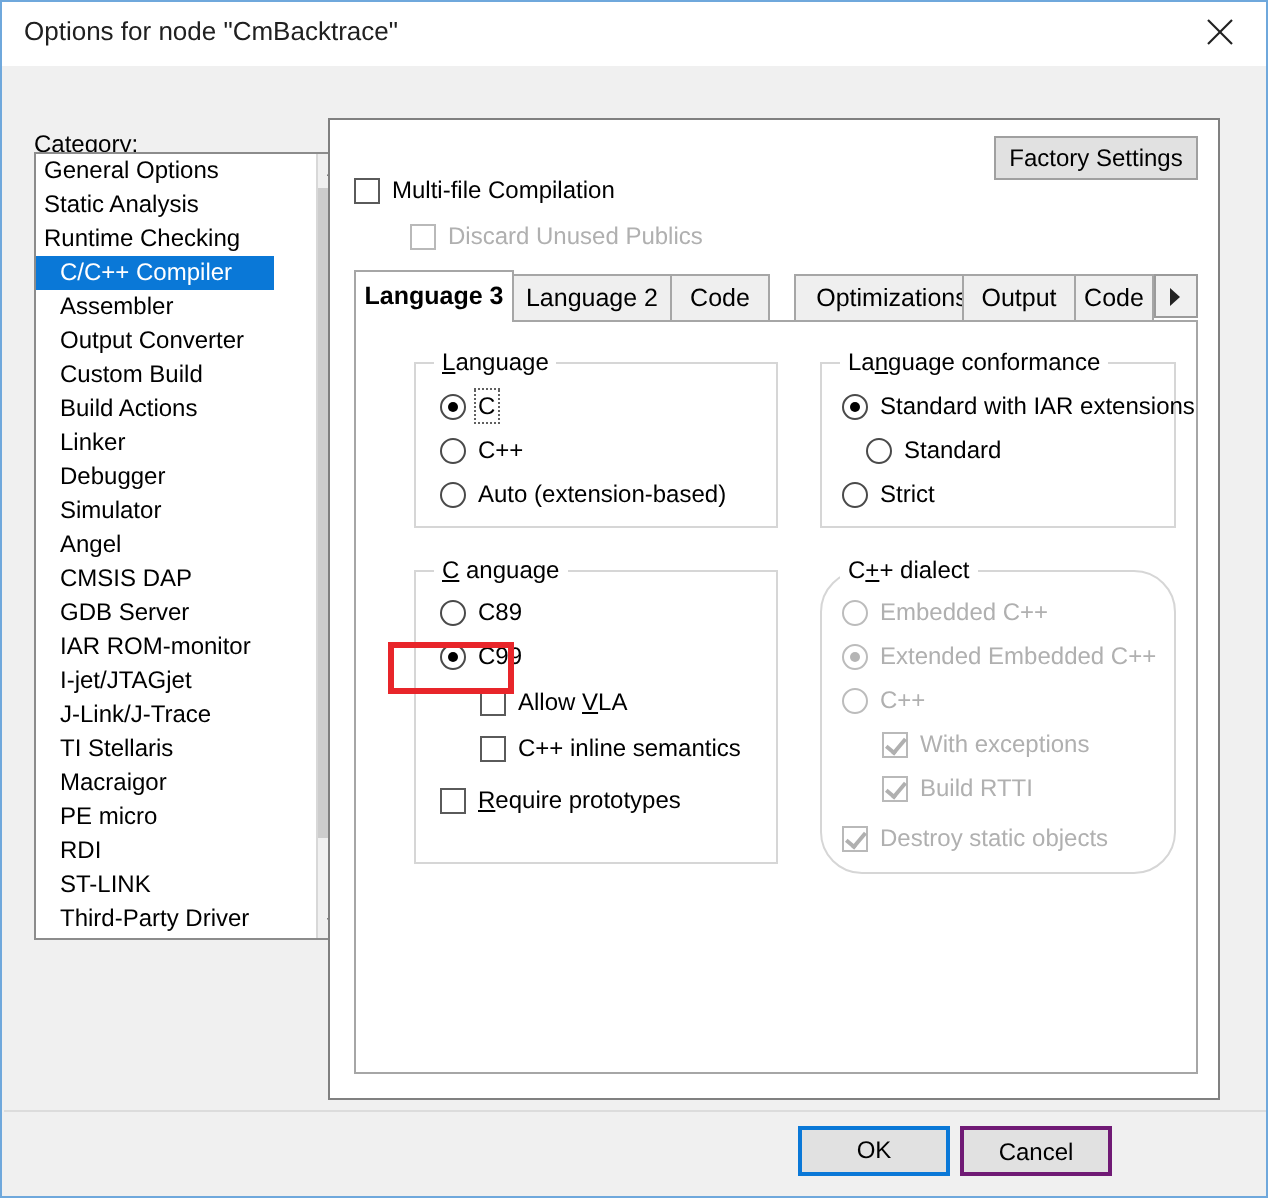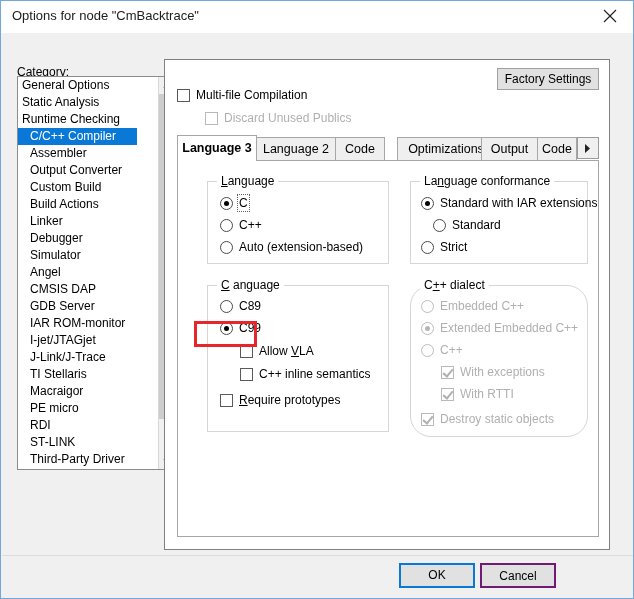--- a/index.html
+++ b/index.html
@@ -542,21 +542,21 @@
         <div class="radio-row" style="left:10px; top:57px;">
           <span class="radio disabled"></span>
           <span class="radio-label disabled">C++</span>
         </div>
         <div class="chk-row" style="left:30px; top:79px;">
           <span class="chk-box checked disabled"></span>
           <span class="chk-label disabled">With exceptions</span>
         </div>
         <div class="chk-row" style="left:30px; top:101px;">
           <span class="chk-box checked disabled"></span>
-          <span class="chk-label disabled">With RTTI</span>
+          <span class="chk-label disabled">Build RTTI</span>
         </div>
         <div class="chk-row" style="left:10px; top:126px;">
           <span class="chk-box checked disabled"></span>
           <span class="chk-label disabled">Destroy static objects</span>
         </div>
       </div>
 
     </div>
   </div>
 

